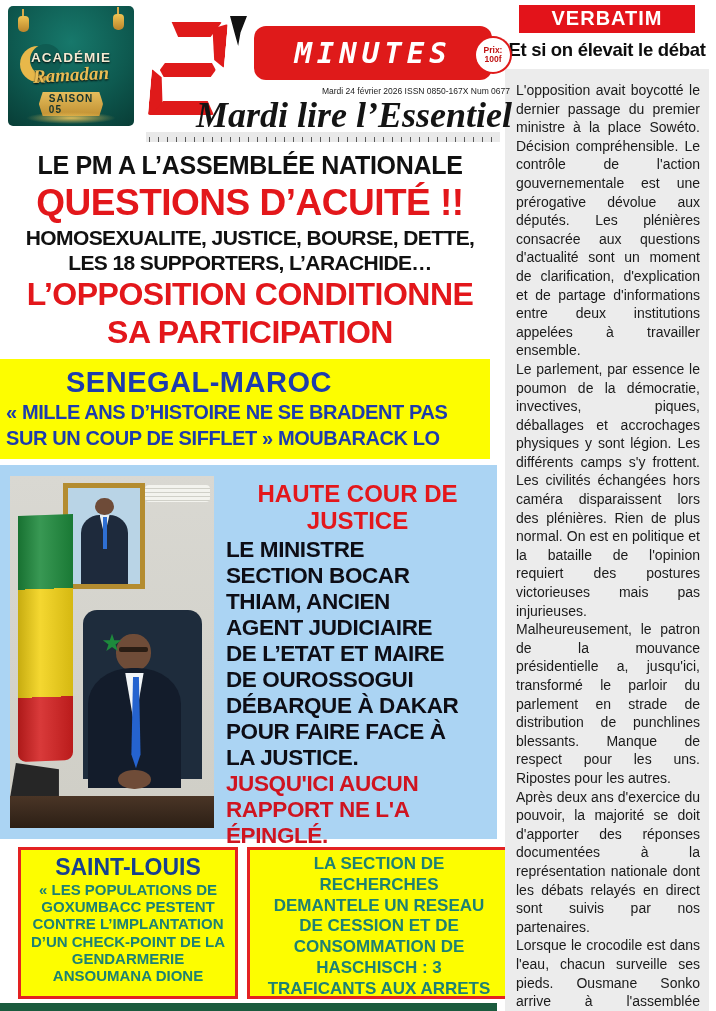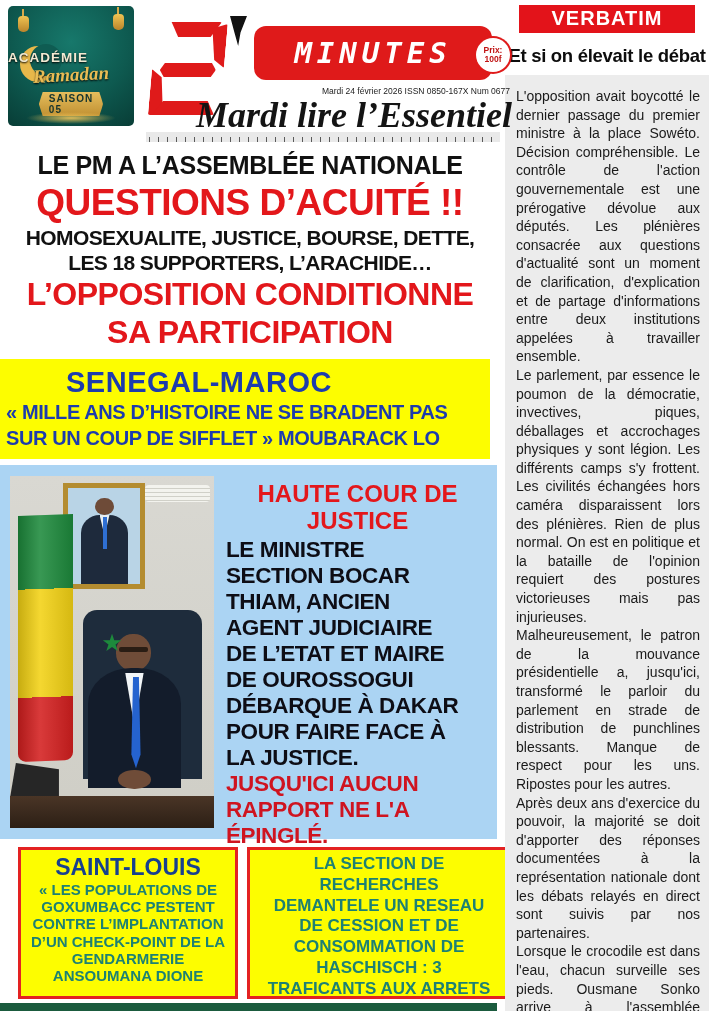--- a/index.html
+++ b/index.html
@@ -16,21 +16,21 @@
   .masthead { display:flex; gap:12px; padding:6px 4px 0 8px; height:142px; }
   .logo {
     width:126px; height:120px; flex:none; border-radius:5px; position:relative; overflow:hidden;
     background:radial-gradient(circle at 50% 30%, #17786b 0%, #0e5a50 55%, #083d36 100%);
   }
   .lantern { position:absolute; width:11px; height:16px; background:linear-gradient(#f0c453,#b9842b); border-radius:4px 4px 5px 5px; }
   .lantern::before { content:""; position:absolute; left:4px; top:-7px; width:2px; height:7px; background:#d8ab4a; }
   .lantern.l { left:10px; top:10px; } .lantern.r { right:10px; top:8px; }
   .crescent { position:absolute; left:12px; top:40px; width:36px; height:36px; border-radius:50%; background:#e8b84a; }
   .crescent::after { content:""; position:absolute; left:10px; top:-2px; width:32px; height:32px; border-radius:50%; background:#0f5c52; }
-  .logo-academie { position:absolute; left:0; right:0; top:44px; text-align:left; color:#f3ead2; font-weight:bold; font-size:13.5px; letter-spacing:1px; text-shadow:0 1px 2px #000; }
+  .logo-academie { position:absolute; left:0; right:0; top:44px; text-align:center; color:#f3ead2; font-weight:bold; font-size:13.5px; letter-spacing:1px; text-shadow:0 1px 2px #000; }
   .logo-ramadan { position:absolute; left:0; right:0; top:58px; text-align:center; color:#e9bd55; font-family:"Liberation Serif", serif; font-style:italic; font-weight:bold; font-size:19px; transform:rotate(-3deg); text-shadow:0 1px 2px #000; }
   .logo-ribbon { position:absolute; left:50%; transform:translateX(-50%); top:86px; background:linear-gradient(#e5bd5c,#c09032); color:#14332e; font-size:10px; font-weight:bold; padding:1px 10px; letter-spacing:1px; clip-path:polygon(6% 0,94% 0,100% 50%,94% 100%,6% 100%,0 50%); }
   .logo-glow { position:absolute; left:18px; right:18px; bottom:2px; height:12px; background:radial-gradient(ellipse at center, rgba(240,197,90,.9), rgba(240,197,90,0) 70%); }
 
   .brand { position:relative; flex:1; height:136px; }
   .digit2 { position:absolute; left:6px; top:16px; width:72px; height:92px; transform:skewX(-5deg); }
   .digit2 .seg { position:absolute; background:#df1a1a; border-radius:2px; }
   .s-top { left:10px; top:0; width:56px; height:15px; clip-path:polygon(10% 0,100% 0,82% 100%,24% 100%); }
   .s-tr  { right:0; top:2px; width:15px; height:44px; clip-path:polygon(0 10%,100% 0,100% 100%,30% 82%); }
   .s-mid { left:8px; top:41px; width:56px; height:14px; clip-path:polygon(8% 0,92% 0,100% 50%,92% 100%,8% 100%,0 50%); }
@@ -96,21 +96,21 @@
   .nb-title-navy { color:#17408f; font-weight:bold; font-size:23px; line-height:27px; }
   .nb-title-black { color:#111; font-weight:bold; font-size:22px; line-height:26px; }
   .sl-line { color:#1d8173; font-weight:bold; font-size:15px; line-height:17.2px; }
   .dk-line { color:#1d8173; font-weight:bold; font-size:17px; line-height:20.8px; }
 
   .bottom-strip { margin-top:4px; width:497px; height:9px; background:#1b5b3e; }
 
   
   .right-col { flex:1; padding:5px 7px 0 5px; display:flex; flex-direction:column; }
   .verbatim-badge { width:176px; margin:0 auto; background:#e3131a; color:#fff; text-align:center; font-weight:bold; font-size:20px; letter-spacing:1px; padding:2px 0 3px; }
-  .verbatim-sub { text-align:center; font-weight:bold; font-size:18.5px; color:#0d0d0d; margin-top:12px; letter-spacing:-.3px; }
+  .verbatim-sub { text-align:center; font-weight:bold; font-size:18.5px; color:#0d0d0d; margin-top:6px; letter-spacing:-.3px; }
   .verbatim-body { margin-top:8px; background:#ececec; flex:1; padding:12px 9px 8px 11px; font-size:14px; line-height:18.6px; color:#1a1a1a; text-align:justify; }
   .verbatim-body p { margin:0; }
 </style>
 </head>
 <body>
 
 <div class="page">
 
   <div class="left-col">
 

